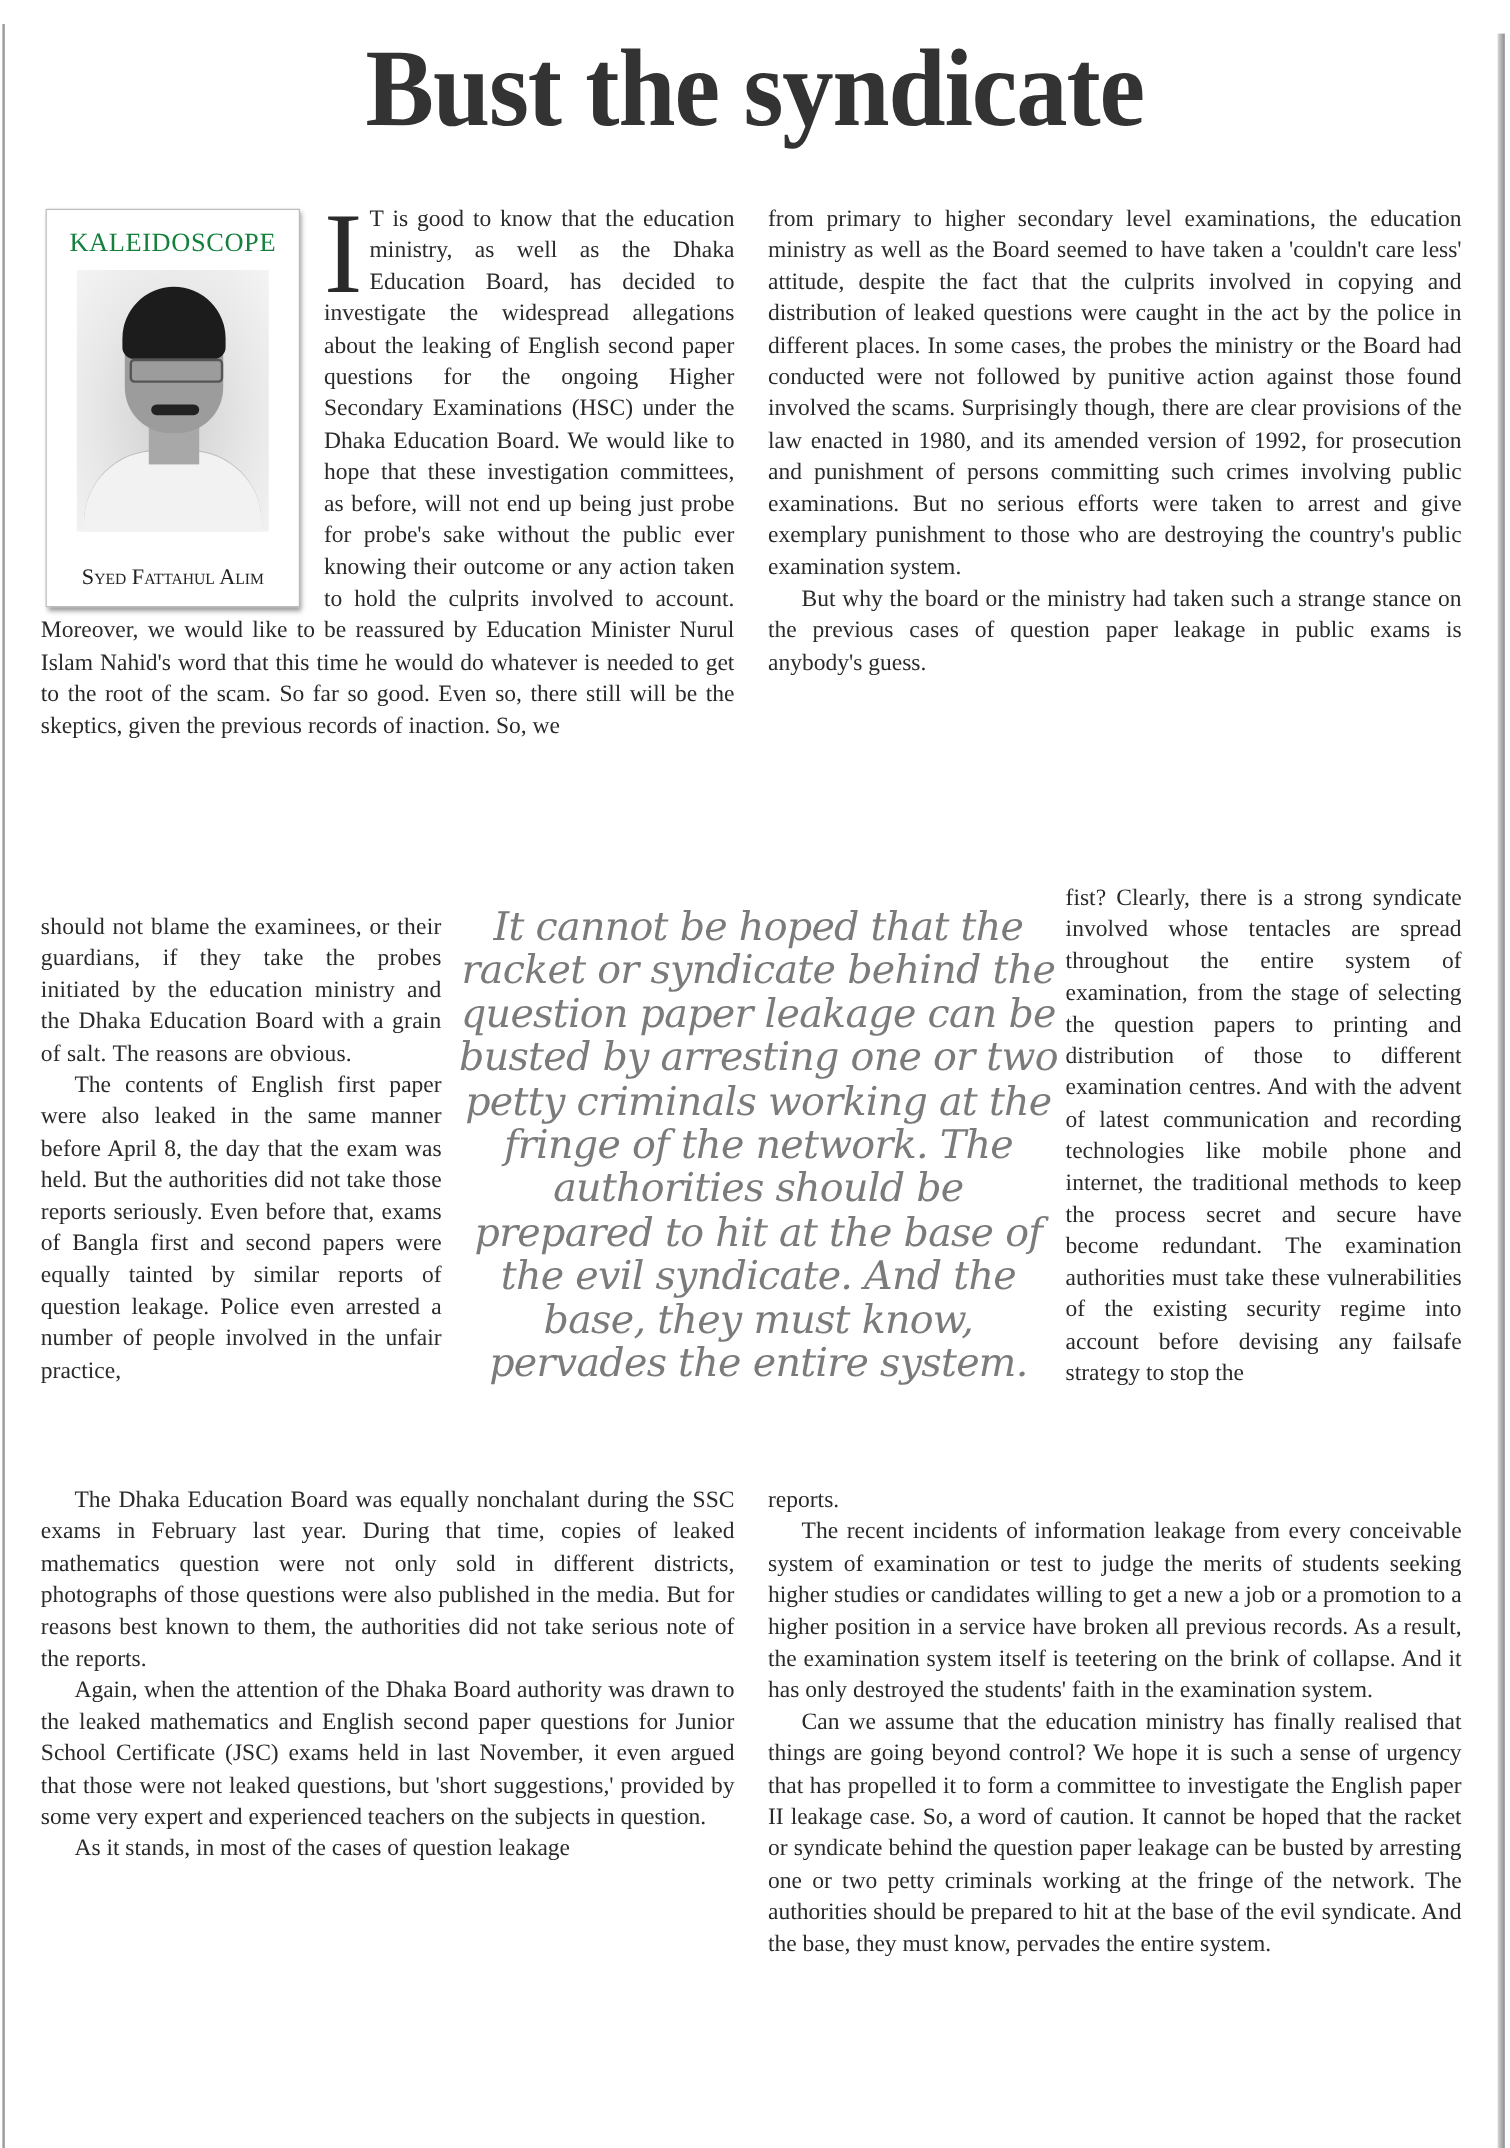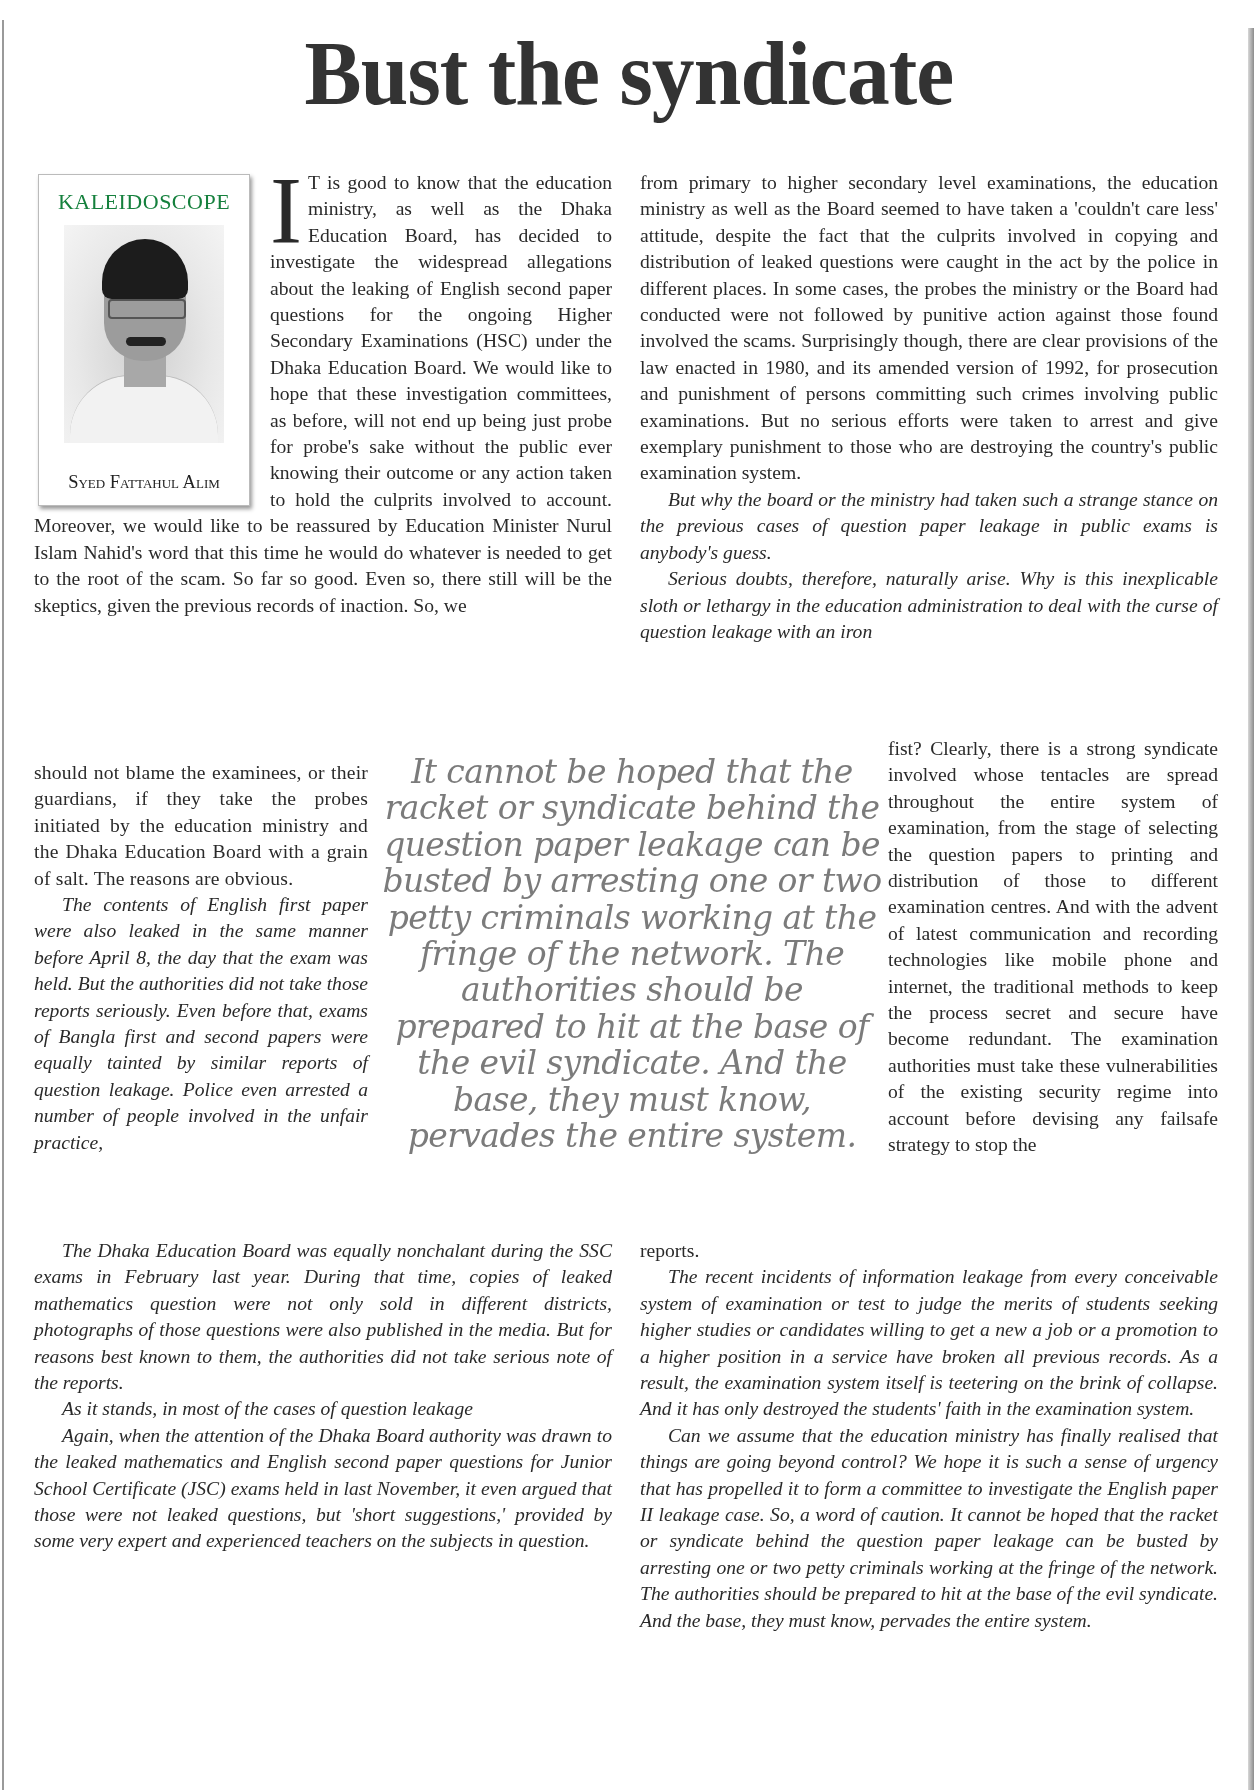--- a/index.html
+++ b/index.html
@@ -7,21 +7,21 @@
          font-family: "Liberation Serif", "DejaVu Serif", serif; color: #2a2a2a; }
   .frame-left { position: absolute; left: 2px; top: 20px; width: 2px; height: 1770px; background: #9a9a9a; }
   .frame-right { position: absolute; right: 4px; top: 28px; width: 6px; height: 1762px;
                  background: linear-gradient(to right, #d8d8d8, #8c8c8c); }
   .headline { position: absolute; left: 0; top: 18px; width: 1258px; text-align: center;
               font-size: 92px; font-weight: bold; color: #333; letter-spacing: -1px;
               transform: scaleX(0.93); transform-origin: center; line-height: 110px; margin: 0; }
 
   .col { position: absolute; font-size: 19.6px; line-height: 26.4px; text-align: justify; }
   .col p { margin: 0; }
-  .col p.indent { text-indent: 28px; font-style: italic; }
+  .col p.indent { text-indent: 28px; }
 
   .left-col { left: 34px; top: 170px; width: 578px; }
   .right-col { left: 640px; top: 170px; width: 578px; }
 
   .author-box { float: left; width: 210px; height: 330px; margin: 4px 20px 6px 4px;
                 border: 1px solid #bbb; box-shadow: 2px 3px 4px #999; background: #fff;
                 text-align: center; position: relative; }
   .column-name { display: block; margin-top: 14px; font-size: 22px; color: #15803d; letter-spacing: 0.5px; }
   .photo { display: block; width: 160px; height: 218px; margin: 10px auto 0; background:
            radial-gradient(ellipse at 50% 55%, #cfcfcf 0%, #e8e8e8 60%, #f4f4f4 100%); position: relative; overflow: hidden; }
@@ -66,28 +66,27 @@
   <p><span class="dropcap">I</span><span>T is good to know that the education ministry, as well as the Dhaka Education Board, has decided to investigate the widespread allegations about the leaking of English second paper questions for the ongoing Higher Secondary Examinations (HSC) under the Dhaka Education Board. We would like to hope that these investigation committees, as before, will not end up being just probe for probe's sake</span> <span>without the public ever knowing their outcome or any action taken to hold the culprits involved to account. Moreover, we would like to be reassured by Education Minister Nurul Islam Nahid's word that this time he would do whatever is needed to get to the root of the scam. So far so good. Even so, there still will be the skeptics, given the previous records of inaction. So, we</span></p>
 </div>
 
 <div class="col narrow-left" style="top:736px;">
   <p style="letter-spacing:0.2px;margin-top:24px;">should not blame the examinees, or their guardians, if they take the probes initiated by the education ministry and the Dhaka Education Board with a grain of salt. The reasons are obvious.</p>
   <p class="indent">The contents of English first paper were also leaked in the same manner before April 8, the day that the exam was held. But the authorities did not take those reports seriously. Even before that, exams of Bangla first and second papers were equally tainted by similar reports of question leakage. Police even arrested a number of people involved in the unfair practice,</p>
 </div>
 
 <div class="col wide" style="left:34px; top:1238px;">
   <p class="indent">The Dhaka Education Board was equally nonchalant during the SSC exams in February last year. During that time, copies of leaked mathematics question were not only sold in different districts, photographs of those questions were also published in the media. But for reasons best known to them, the authorities did not take serious note of the reports.</p>
+  <p class="indent">Again, when the attention of the Dhaka Board authority was drawn to the leaked mathematics and English second paper questions for Junior School Certificate (JSC) exams held in last November, it even argued that those were not leaked questions, but 'short suggestions,' provided by some very expert and experienced teachers on the subjects in question.</p>
   <p class="indent" style="text-align:left;">As it stands, in most of the cases of question leakage</p>
-  <p class="indent">Again, when the attention of the Dhaka Board authority was drawn to the leaked mathematics and English second paper questions for Junior School Certificate (JSC) exams held in last November, it even argued that those were not leaked questions, but 'short suggestions,' provided by some very expert and experienced teachers on the subjects in question.</p>
 </div>
 
 <div class="col right-col">
   <p>from primary to higher secondary level examinations, the education ministry as well as the Board seemed to have taken a 'couldn't care less' attitude, despite the fact that the culprits involved in copying and distribution of leaked questions were caught in the act by the police in different places. In some cases, the probes the ministry or the Board had conducted were not followed by punitive action against those found involved the scams. Surprisingly though, there are clear provisions of the law enacted in 1980, and its amended version of 1992, for prosecution and punishment of persons committing such crimes involving public examinations. But no serious efforts were taken to arrest and give exemplary punishment to those who are destroying the country's public examination system.</p>
   <p class="indent">But why the board or the ministry had taken such a strange stance on the previous cases of question paper leakage in public exams is anybody's guess.</p>
-  <p class="indent">Serious doubts, therefore, naturally arise. Why is this inexplicable sloth or lethargy in the education administration to deal with the curse of question leakage with an iron</p>
 </div>
 
 <div class="col narrow-right" style="top:736px;">
   <p>fist? Clearly, there is a strong syndicate involved whose tentacles are spread throughout the entire system of examination, from the stage of selecting the question papers to printing and distribution of those to different examination centres. And with the advent of latest communication and recording technologies like mobile phone and internet, the traditional methods to keep the process secret and secure have become redundant. The examination authorities must take these vulnerabilities of the existing security regime into account before devising any failsafe strategy to stop the</p>
 </div>
 
 <div class="pullquote">It cannot be hoped that the racket or syndicate behind the question paper leakage can be busted by arresting one or two petty criminals working at the fringe of the network. The authorities should be prepared to hit at the base of the evil syndicate. And the base, they must know, pervades the entire system.</div>
 
 <div class="col wide" style="left:640px; top:1238px;">
   <p style="text-align:left;">reports.</p>

